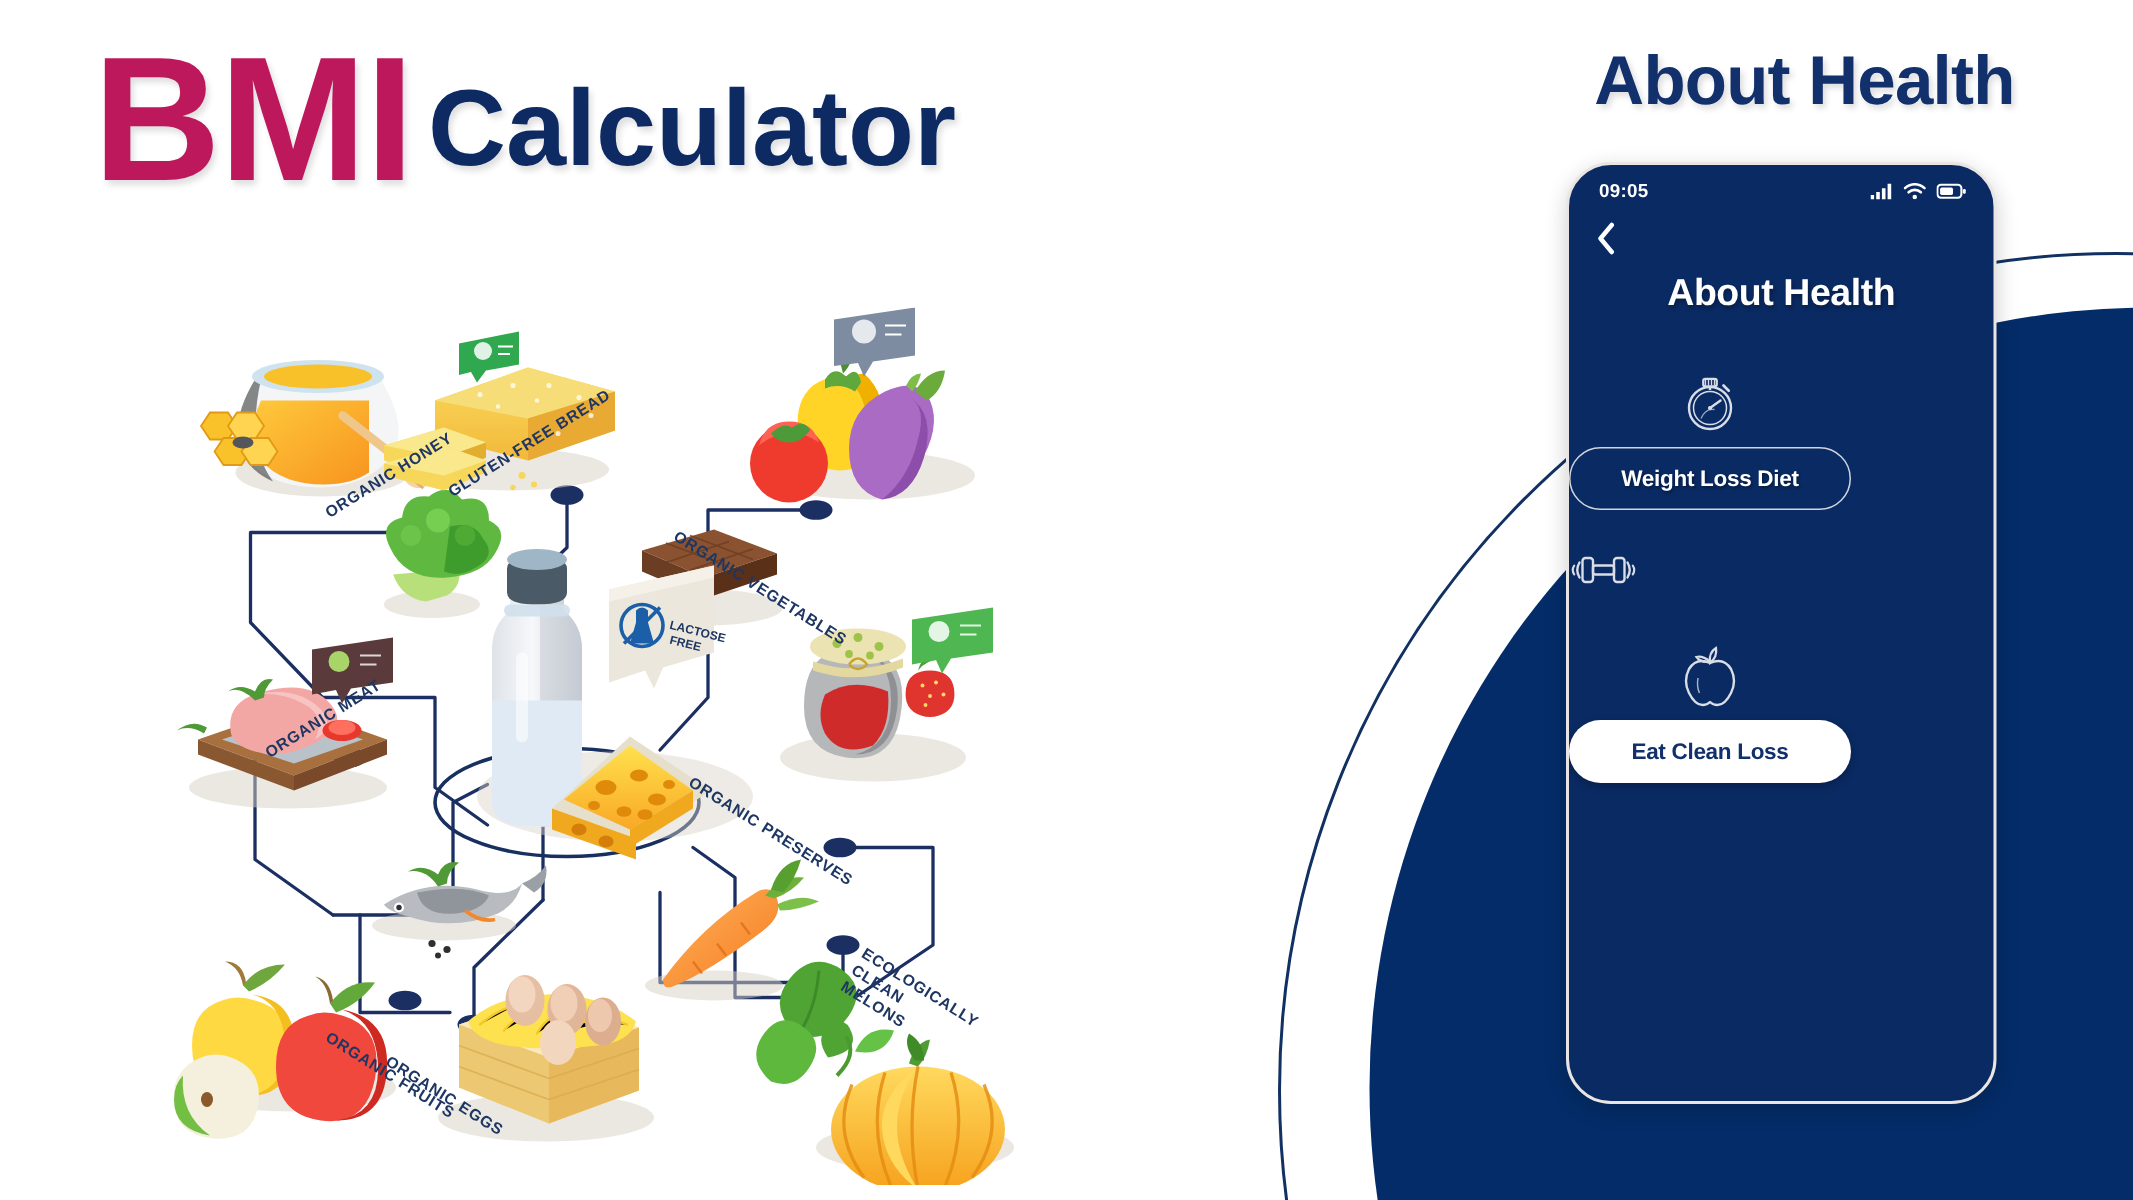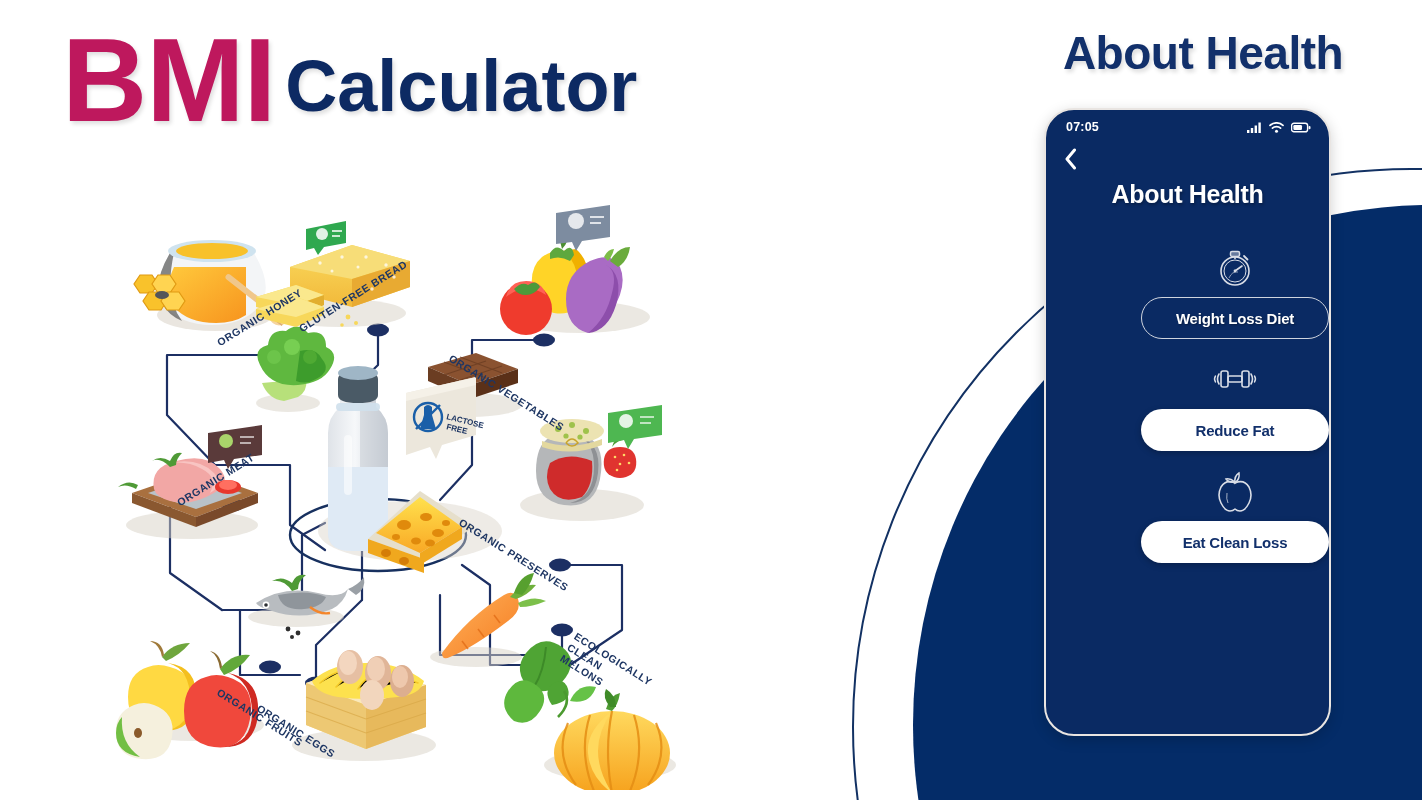--- a/index.html
+++ b/index.html
@@ -109,21 +109,21 @@
   .phone-title {
     margin-top: 6px;
     text-align:center;
     color:#fff;
     font-size: 25px;
     font-weight: 700;
     letter-spacing:-0.3px;
     text-shadow: 1px 2px 3px rgba(0,0,0,0.3);
   }
 
-  .options { margin-top: 36px; display:flex; flex-direction:column; align-items:flex-end; }
+  .options { margin-top: 36px; display:flex; flex-direction:column; align-items:flex-start; }
   .opt-block { display:flex; flex-direction:column; align-items:center; }
   .opt-icon { height: 44px; display:flex; align-items:center; justify-content:center; margin-bottom: 8px; }
   .pill {
     width: 188px; height: 42px;
     border-radius: 21px;
     display:flex; align-items:center; justify-content:center;
     font-size: 15px; font-weight: 700;
     letter-spacing: -0.2px;
   }
   .pill.outline {
@@ -545,21 +545,21 @@
     <div class="node-label" style="left:148px; top:496px; transform: rotate(32deg);">ORGANIC EGGS</div>
 
     <div class="node-label two-line" style="left:458px; top:422px; transform: rotate(32deg);">ECOLOGICALLY CLEAN MELONS</div>
   </div>
 
   <div class="about-title">About Health</div>
 
   <div class="phone">
 
     <div class="status-bar">
-      <span class="status-time">07:05</span>
+      <span class="status-time">09:05</span>
       <span class="status-icons">
         <span>
           <svg width="15" height="11" viewBox="0 0 15 11">
             <rect x="0" y="8" width="2.4" height="3" fill="#fff"></rect>
             <rect x="3.8" y="6" width="2.4" height="5" fill="#fff"></rect>
             <rect x="7.6" y="3.5" width="2.4" height="7.5" fill="#fff"></rect>
             <rect x="11.4" y="0.5" width="2.4" height="10.5" fill="#fff"></rect>
           </svg>
         </span>
         <span>
@@ -615,21 +615,20 @@
           <svg width="46" height="30" viewBox="0 0 46 30">
             <rect x="9" y="7" width="7" height="16" rx="2" fill="none" stroke="#d9dde6" stroke-width="1.6"></rect>
             <rect x="30" y="7" width="7" height="16" rx="2" fill="none" stroke="#d9dde6" stroke-width="1.6"></rect>
             <rect x="16" y="12" width="14" height="6" rx="1.5" fill="none" stroke="#d9dde6" stroke-width="1.6"></rect>
             <path d="M7,10 q-3,5 0,10" fill="none" stroke="#d9dde6" stroke-width="1.6" stroke-linecap="round"></path>
             <path d="M39,10 q3,5 0,10" fill="none" stroke="#d9dde6" stroke-width="1.6" stroke-linecap="round"></path>
             <path d="M3.5,12 q-2,3 0,6" fill="none" stroke="#d9dde6" stroke-width="1.4" stroke-linecap="round"></path>
             <path d="M42.5,12 q2,3 0,6" fill="none" stroke="#d9dde6" stroke-width="1.4" stroke-linecap="round"></path>
           </svg>
         </span>
-        <div class="pill solid">Reduce Fat</div>
       </div>
 
       <div class="gap-18"></div>
 
       <div class="opt-block">
         <span class="opt-icon">
           <svg width="38" height="44" viewBox="0 0 38 44">
             <path d="M19,14 q-9,-4 -14,4 q-4,8 0,16 q4,8 9,8 q3,0 5,-2 q2,2 5,2 q5,0 9,-8 q4,-8 0,-16 q-5,-8 -14,-4 z" fill="none" stroke="#d9dde6" stroke-width="1.6" stroke-linejoin="round"></path>
             <path d="M19,14 q-1,-7 4,-10 q1,6 -4,10 z" fill="none" stroke="#d9dde6" stroke-width="1.5"></path>
             <path d="M19,13 q-5,-4 -9,-3 q3,4 9,3 z" fill="none" stroke="#d9dde6" stroke-width="1.5"></path>

